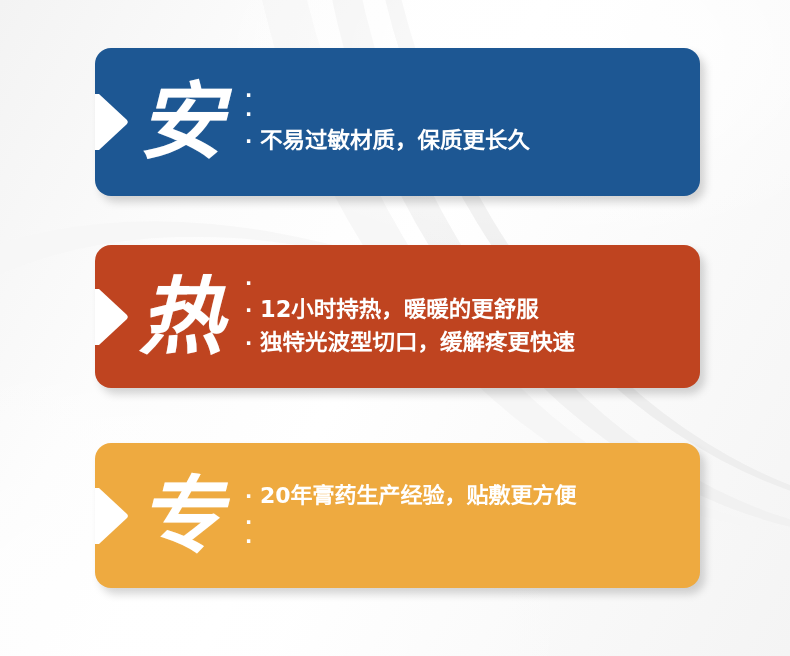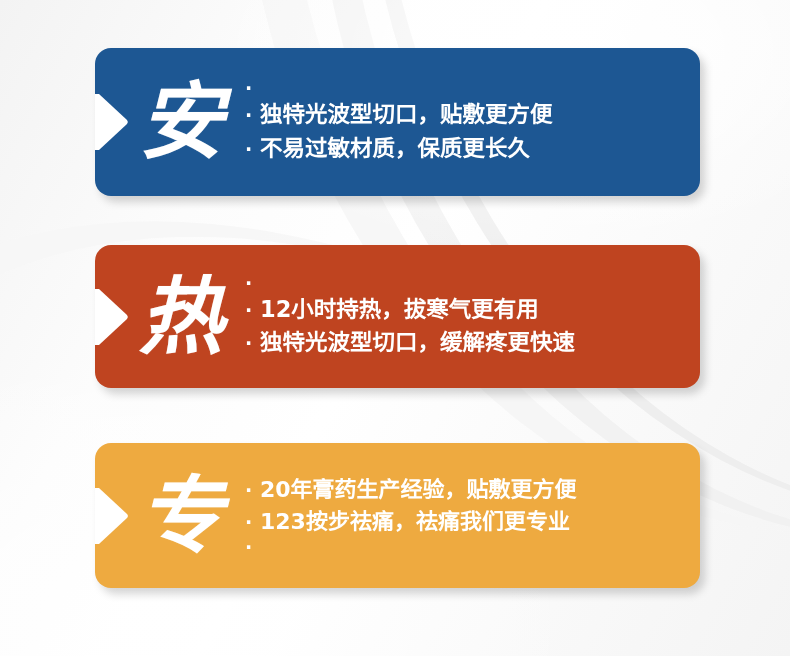--- a/index.html
+++ b/index.html
@@ -217,21 +217,20 @@
           <path d="M0,0 L4,0 L32,26 A3,3 0 0 1 32,30 L4,56 L0,56 Z" fill="#ffffff"></path>
         </svg>
       </div>
       <div class="big-char">安</div>
       <div class="bullets">
         <div class="bullet-line">
           <span class="bullet-dot">·</span>
         </div>
         <div class="bullet-line">
           <span class="bullet-dot">·</span>
-          <span class="bullet-text">独特光波型切口，贴敷更方便</span>
         </div>
         <div class="bullet-line">
           <span class="bullet-dot">·</span>
           <span class="bullet-text">不易过敏材质，保质更长久</span>
         </div>
       </div>
     </div>
   </div>
 
   <div class="panel" id="panel-heat" style="background: rgb(191, 68, 32);">
@@ -241,21 +240,21 @@
           <path d="M0,0 L4,0 L32,26 A3,3 0 0 1 32,30 L4,56 L0,56 Z" fill="#ffffff"></path>
         </svg>
       </div>
       <div class="big-char">热</div>
       <div class="bullets">
         <div class="bullet-line">
           <span class="bullet-dot">·</span>
         </div>
         <div class="bullet-line">
           <span class="bullet-dot">·</span>
-          <span class="bullet-text">12小时持热，拔寒气更有用</span>
+          <span class="bullet-text">12小时持热，暖暖的更舒服</span>
         </div>
         <div class="bullet-line">
           <span class="bullet-dot">·</span>
           <span class="bullet-text">独特光波型切口，缓解疼更快速</span>
         </div>
       </div>
     </div>
   </div>
 
   <div class="panel" id="panel-pro" style="background: rgb(238, 170, 64);">
@@ -266,21 +265,20 @@
         </svg>
       </div>
       <div class="big-char">专</div>
       <div class="bullets">
         <div class="bullet-line">
           <span class="bullet-dot">·</span>
           <span class="bullet-text">20年膏药生产经验，贴敷更方便</span>
         </div>
         <div class="bullet-line">
           <span class="bullet-dot">·</span>
-          <span class="bullet-text">123按步祛痛，祛痛我们更专业</span>
         </div>
         <div class="bullet-line">
           <span class="bullet-dot">·</span>
         </div>
       </div>
     </div>
   </div>
 
 </div>
 

